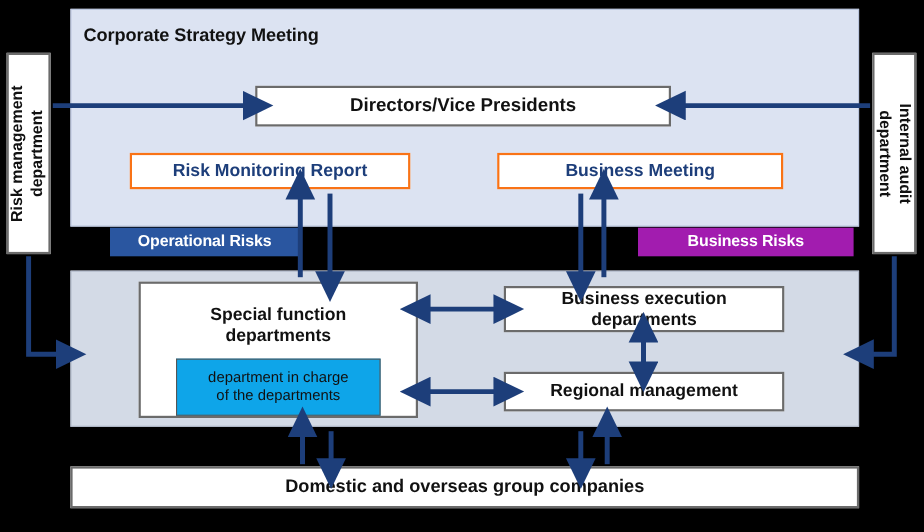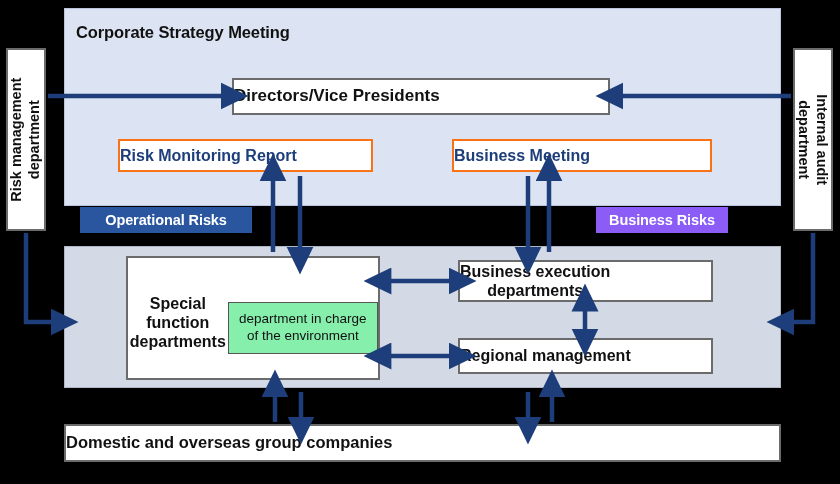--- a/index.html
+++ b/index.html
@@ -49,21 +49,21 @@
     letter-spacing: -0.1px;
   }
 
   
   .box {
     position: absolute;
     background: #ffffff;
     border: 2px solid #6b6b6b;
     display: flex;
     align-items: center;
-    justify-content: flex-start;
+    justify-content: center;
     text-align: center;
     font-weight: bold;
     color: #111111;
     line-height: 1.2;
   }
 
   .box-directors {
     left: 232px; top: 78px;
     width: 378px; height: 37px;
     font-size: 17px;
@@ -81,34 +81,34 @@
   }
 
   .box-business-report {
     left: 452px; top: 139px;
     width: 260px; height: 33px;
   }
 
   .box-special {
     left: 126px; top: 256px;
     width: 254px; height: 124px;
-    flex-direction: row;
+    flex-direction: column;
     justify-content: flex-end;
     padding-top: 9px;
     font-size: 16px;
   }
 
   .box-special .sf-title { line-height: 1.2; }
 
   .box-env {
     margin-top: 11px;
     width: 186px;
     height: 52px;
     border: 1px solid #555555;
-    background: #86efac;
+    background: #0ea5e9;
     font-weight: normal;
     font-size: 13.5px;
     display: flex;
     align-items: center;
     justify-content: center;
     line-height: 1.25;
     color: #111111;
   }
 
   .box-bizexec {
@@ -160,29 +160,29 @@
     display: flex;
     align-items: center;
     justify-content: center;
     color: #ffffff;
     font-weight: bold;
     font-size: 14.5px;
     letter-spacing: -0.1px;
   }
 
   .badge-operational {
-    left: 80px; top: 207px;
+    left: 100px; top: 207px;
     width: 172px; height: 26px;
     background: #2a56a0;
   }
 
   .badge-business {
-    left: 596px; top: 207px;
-    width: 132px; height: 26px;
-    background: #8b5cf6;
+    left: 580px; top: 207px;
+    width: 196px; height: 26px;
+    background: #a21caf;
   }
 
   
   #arrows {
     position: absolute;
     left: 0; top: 0;
     width: 840px; height: 484px;
     pointer-events: none;
   }
 </style>
@@ -233,21 +233,21 @@
   </div>
 
   <div class="box box-special">
     <div class="sf-title">
       <span>Special function</span><br>
       <span>departments</span>
     </div>
     <div class="box-env">
       <div>
         <span>department in charge</span><br>
-        <span>of the environment</span>
+        <span>of the departments</span>
       </div>
     </div>
   </div>
 
   <div class="box box-bizexec">
     <div>
       <span>Business execution</span><br>
       <span>departments</span>
     </div>
   </div>

